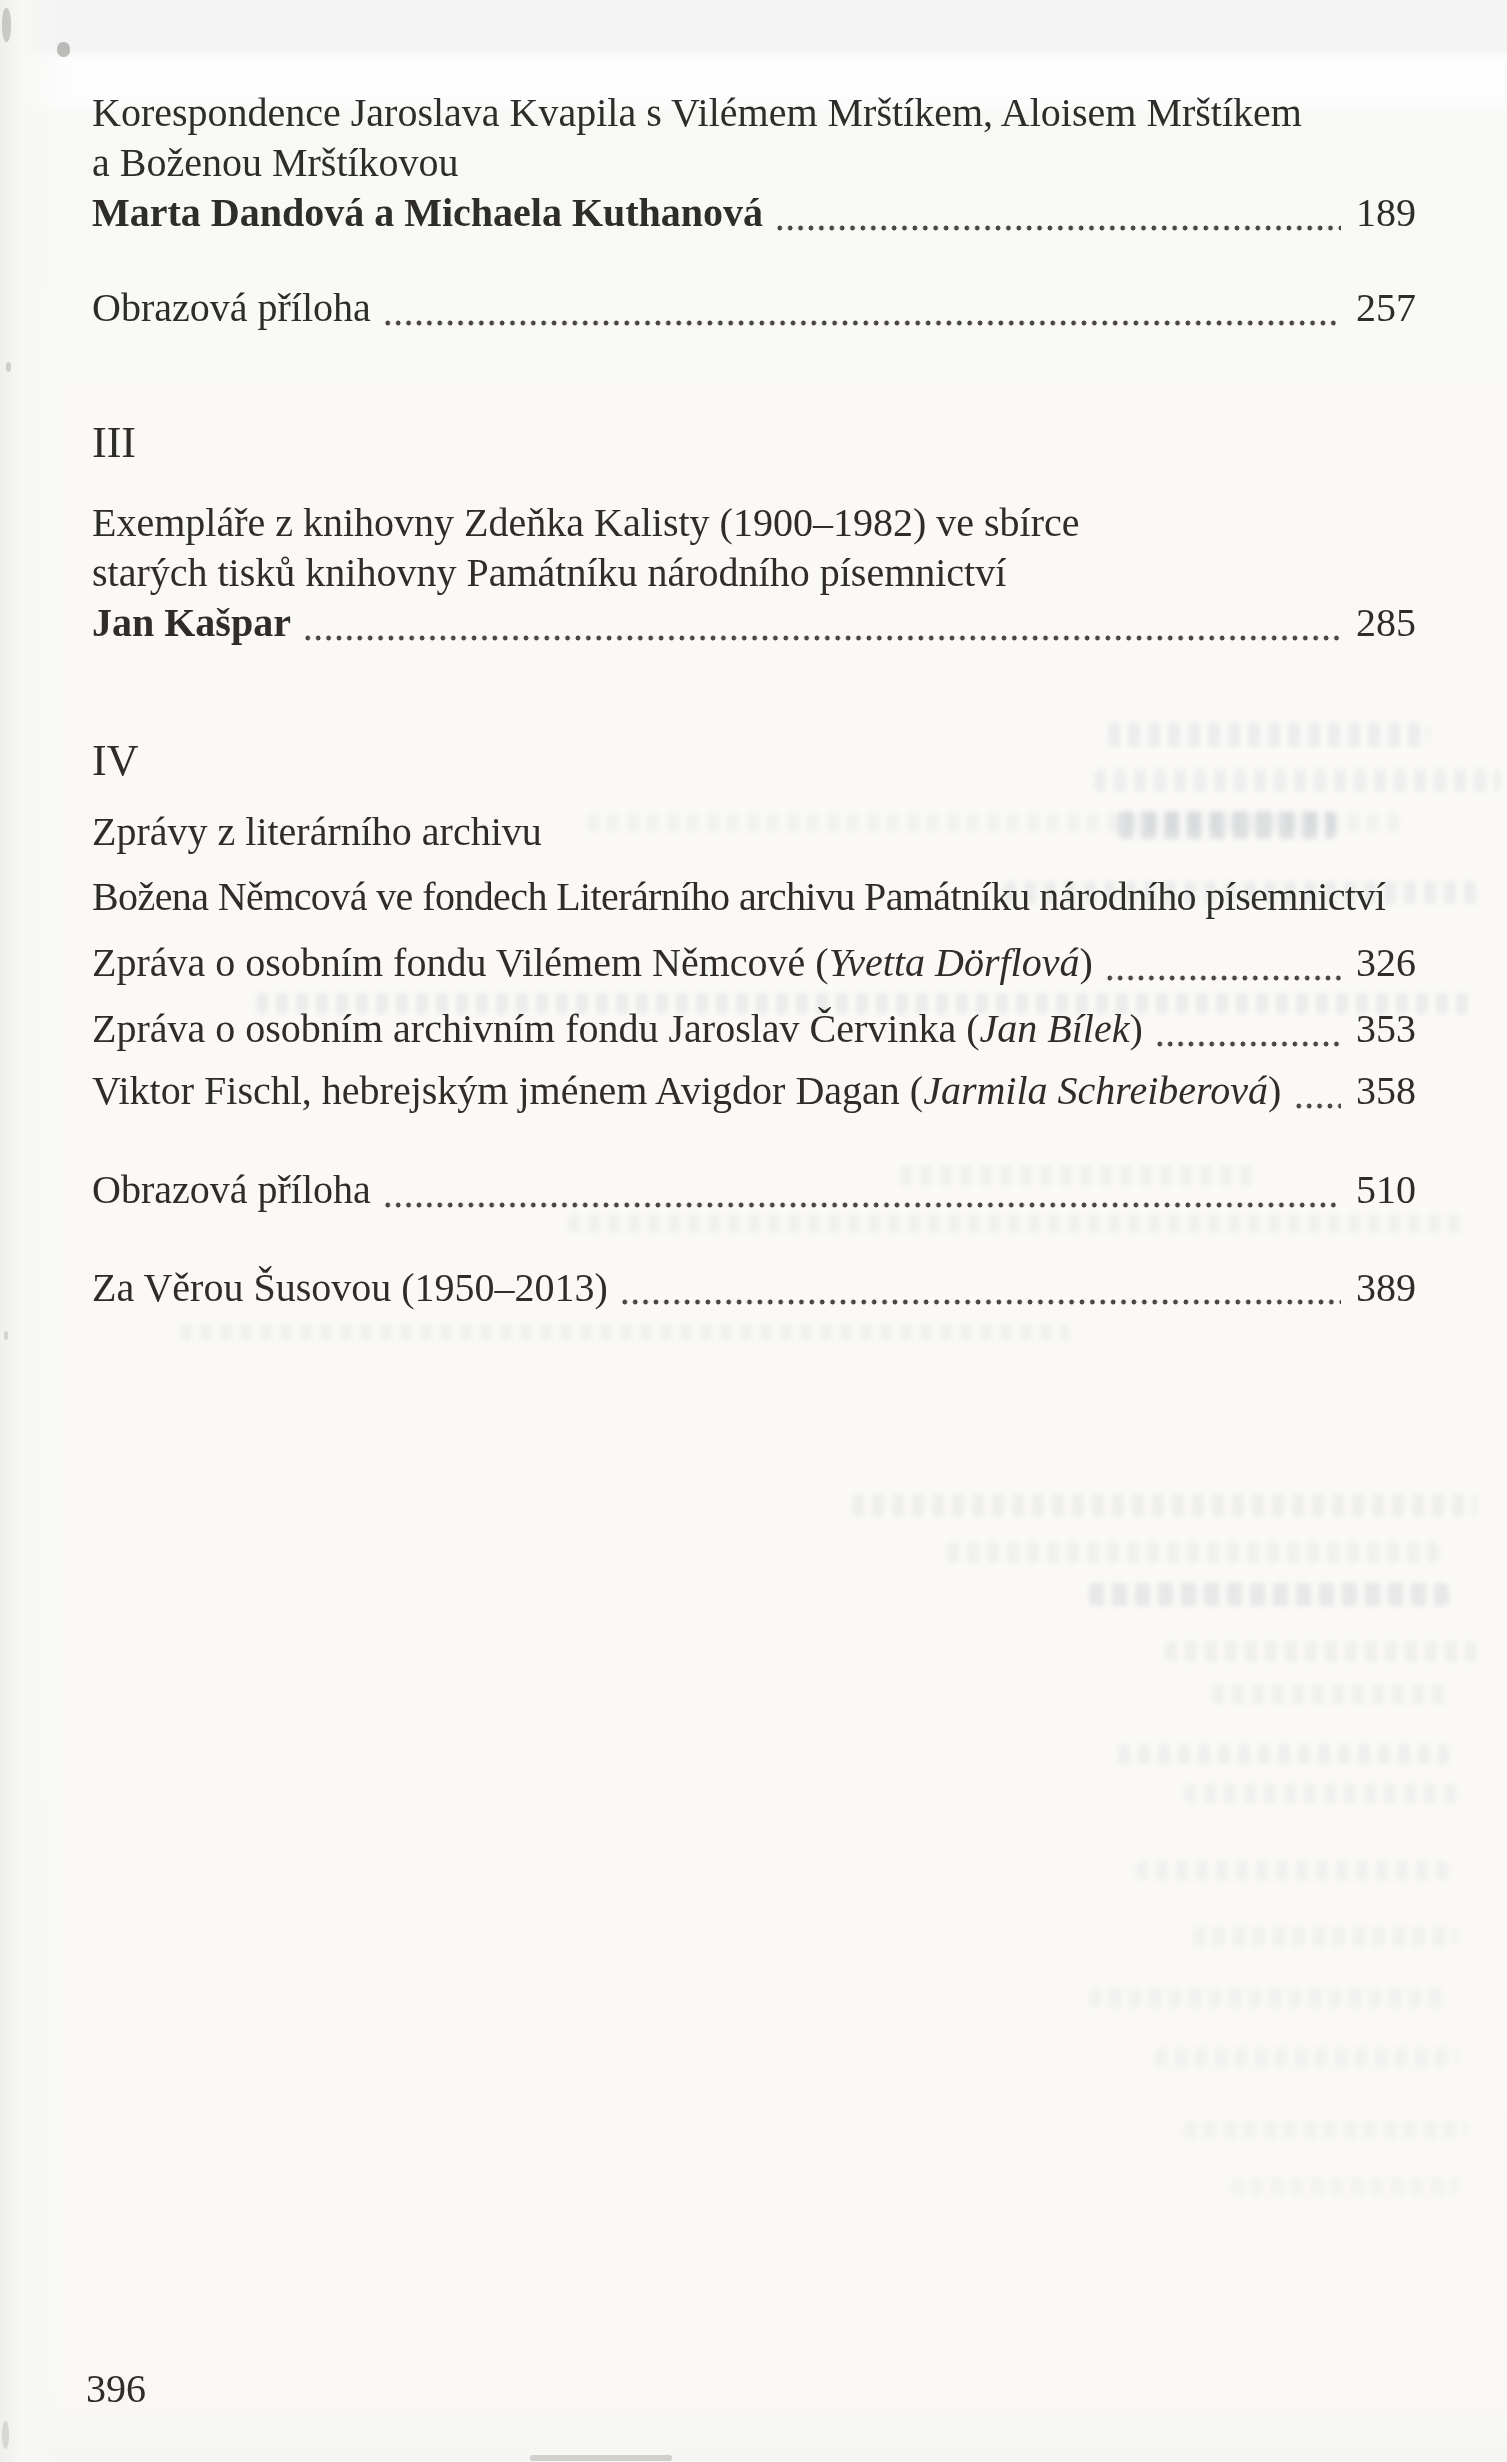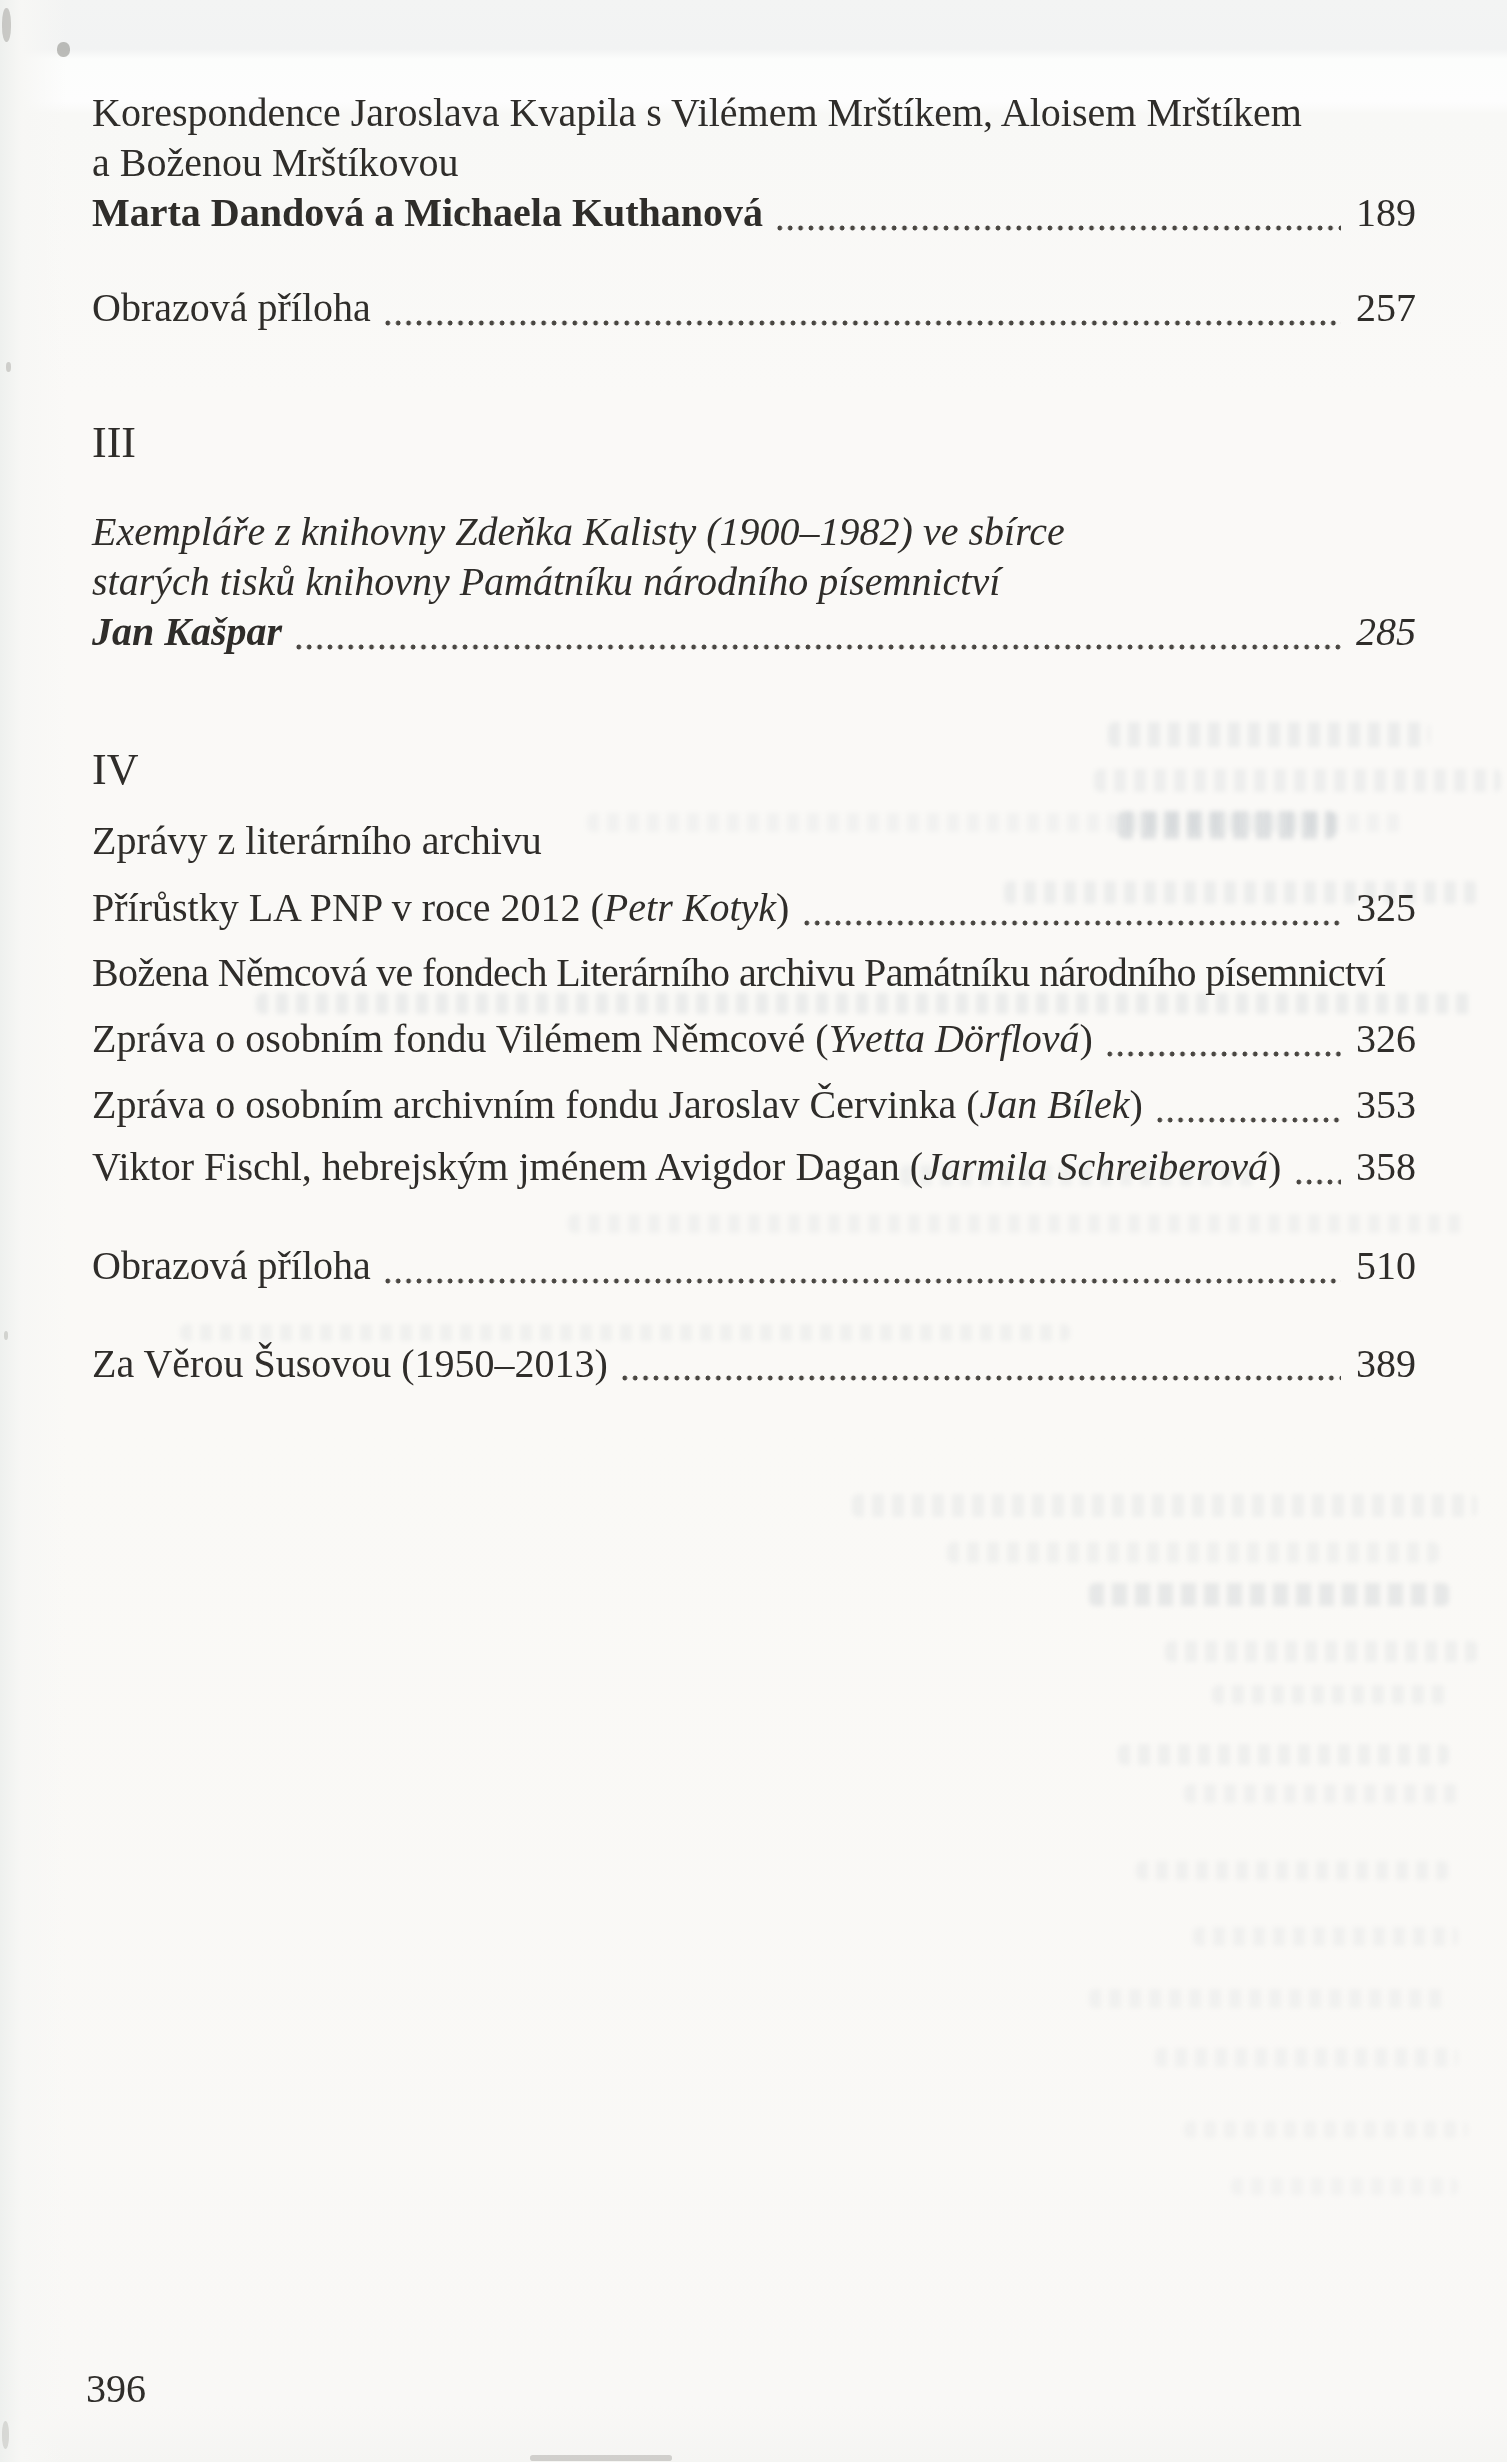--- a/index.html
+++ b/index.html
@@ -90,41 +90,34 @@
     </div>
 
     <div class="row flexrow" style="margin-top:45px;">
       <span class="txt">Obrazová příloha</span>
       <span class="leader"></span>
       <span class="pg">257</span>
     </div>
 
     <div class="numeral" style="margin-top:83px;">III</div>
 
-    <div class="entry" style="margin-top:38px;font-style:italic;">
+    <div class="entry" style="margin-top:29px;">
       <div class="row">Exempláře z knihovny Zdeňka Kalisty (1900–1982) ve sbírce</div>
       <div class="row">starých tisků knihovny Památníku národního písemnictví</div>
       <div class="row flexrow">
         <span class="txt b">Jan Kašpar</span>
         <span class="leader"></span>
         <span class="pg">285</span>
       </div>
     </div>
 
     <div class="numeral" style="margin-top:86px;">IV</div>
 
     <div class="row" style="margin-top:20px;">Zprávy z literárního archivu</div>
 
-    <div class="row flexrow" style="margin-top:17px;">
-      <span class="txt">
-        <span>Přírůstky LA PNP v roce 2012 (</span><span class="it">Petr Kotyk</span><span>)</span>
-      </span>
-      <span class="leader"></span>
-      <span class="pg">325</span>
-    </div>
 
     <div class="row squeeze" style="margin-top:15px;">Božena Němcová ve fondech Literárního archivu Památníku národního písemnictví</div>
 
     <div class="row flexrow" style="margin-top:16px;">
       <span class="txt">
         <span>Zpráva o osobním fondu Vilémem Němcové (</span><span class="it">Yvetta Dörflová</span><span>)</span>
       </span>
       <span class="leader"></span>
       <span class="pg">326</span>
     </div>

